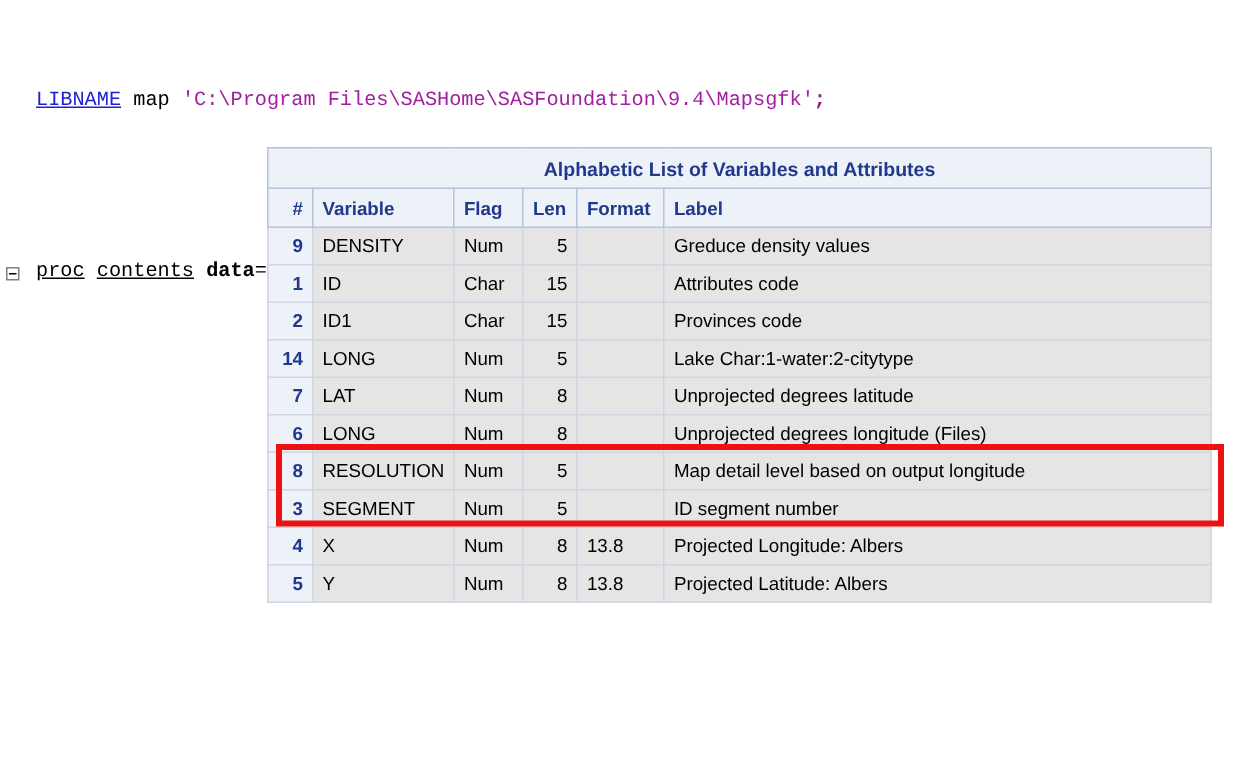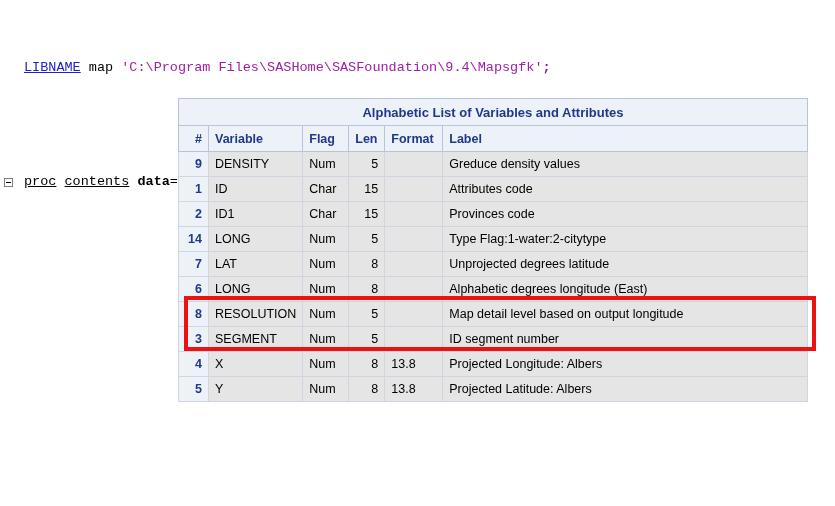--- a/index.html
+++ b/index.html
@@ -176,37 +176,37 @@
       <td class="c-len">15</td>
       <td class="c-format"></td>
       <td class="c-label">Provinces code</td>
     </tr>
     <tr>
       <td class="rownum">14</td>
       <td class="c-var">LONG</td>
       <td class="c-type">Num</td>
       <td class="c-len">5</td>
       <td class="c-format"></td>
-      <td class="c-label">Type Flag:1-water:2-citytype</td>
+      <td class="c-label">Lake Char:1-water:2-citytype</td>
     </tr>
     <tr>
       <td class="rownum">7</td>
       <td class="c-var">LAT</td>
       <td class="c-type">Num</td>
       <td class="c-len">8</td>
       <td class="c-format"></td>
       <td class="c-label">Unprojected degrees latitude</td>
     </tr>
     <tr>
       <td class="rownum">6</td>
       <td class="c-var">LONG</td>
       <td class="c-type">Num</td>
       <td class="c-len">8</td>
       <td class="c-format"></td>
-      <td class="c-label">Alphabetic degrees longitude (East)</td>
+      <td class="c-label">Unprojected degrees longitude (Files)</td>
     </tr>
     <tr>
       <td class="rownum">8</td>
       <td class="c-var">RESOLUTION</td>
       <td class="c-type">Num</td>
       <td class="c-len">5</td>
       <td class="c-format"></td>
       <td class="c-label">Map detail level based on output longitude</td>
     </tr>
     <tr>

